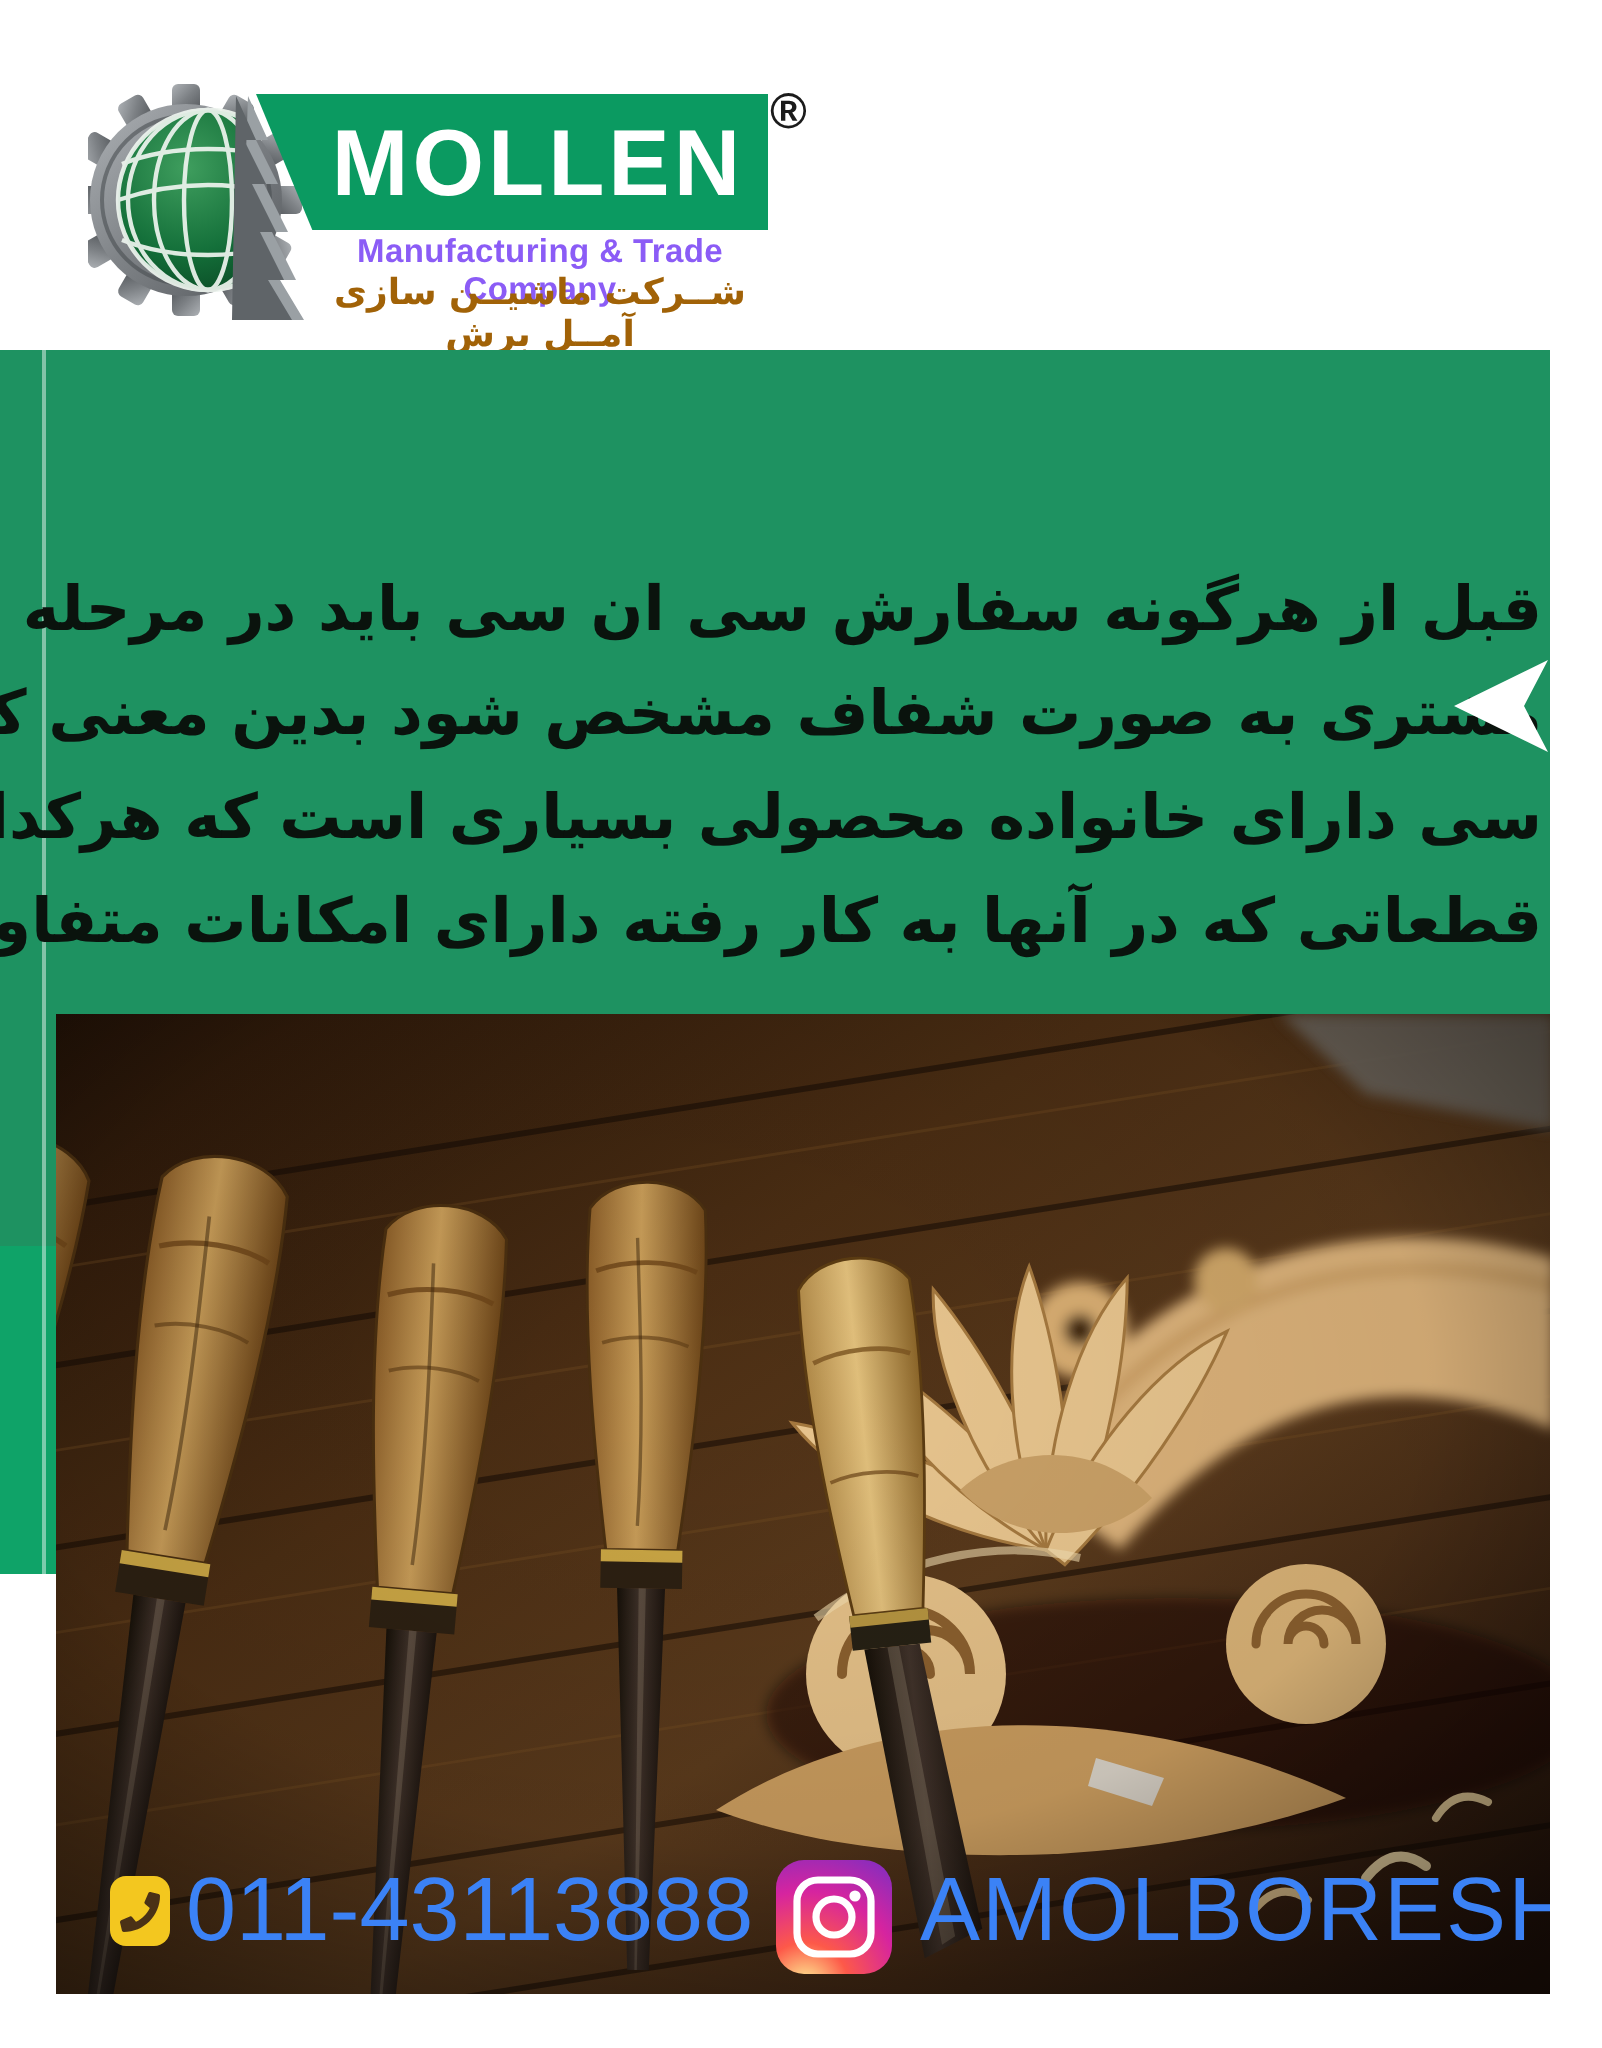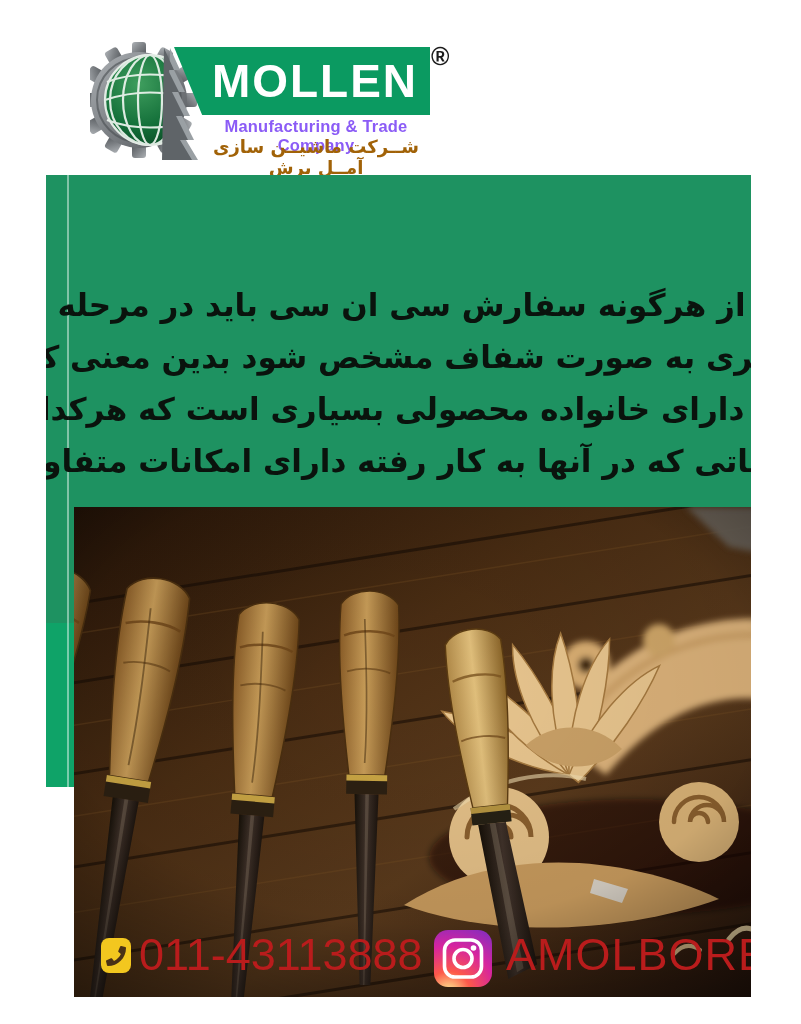--- a/index.html
+++ b/index.html
@@ -1,17 +1,17 @@
 <!DOCTYPE html>
 <html lang="fa"><head>
 <meta charset="utf-8">
 <style>
   html,body{margin:0;padding:0;background:#ffffff;}
-  .canvas{position:relative;width:705px;height:1024px;background:#ffffff;overflow:hidden;
-          font-family:"Liberation Sans",sans-serif;margin-left:46px;}
+  .canvas{position:relative;width:775px;height:1024px;background:#ffffff;overflow:hidden;
+          font-family:"Liberation Sans",sans-serif;}
 
   
   .logo-mark{position:absolute;left:44px;top:34px;width:112px;height:132px;}
   .banner{position:absolute;left:128px;top:47px;width:256px;height:68px;background:#0B9A61;
           clip-path:polygon(0 0,100% 0,100% 100%,11% 100%);
           display:flex;align-items:center;justify-content:center;}
   .banner .brand{color:#ffffff;font-weight:bold;font-size:46px;letter-spacing:2px;
                  padding-left:26px;transform:scaleY(1.02);}
   .rmark{position:absolute;left:385px;top:42px;font-size:25px;font-weight:bold;color:#1b1b1b;}
   .tag-en{position:absolute;left:154px;top:117px;width:232px;text-align:center;
@@ -31,21 +31,21 @@
   .mline{font-family:"DejaVu Sans",sans-serif;font-weight:bold;font-size:31px;line-height:52px;
          color:#0a130d;white-space:nowrap;}
   .arrow{position:absolute;left:727px;top:330px;z-index:3;}
 
   
   .photo{position:absolute;left:28px;top:507px;width:749px;height:490px;z-index:2;}
 
   
   .phone-badge{position:absolute;left:55px;top:938px;width:30px;height:35px;border-radius:8px;
                background:#F3C71F;display:flex;align-items:center;justify-content:center;z-index:4;}
-  .contact-text{position:absolute;font-size:45px;line-height:48px;color:#b91c1c;z-index:4;
+  .contact-text{position:absolute;font-size:45px;line-height:48px;color:#3b82f6;z-index:4;
                 font-family:"Liberation Sans",sans-serif;}
   .phone-number{left:93px;top:931px;letter-spacing:0px;}
   .ig-badge{position:absolute;left:388px;top:930px;z-index:4;}
   .ig-handle{left:460px;top:931px;letter-spacing:1px;}
 </style>
 </head>
 <body>
 
 <div class="canvas">
 

